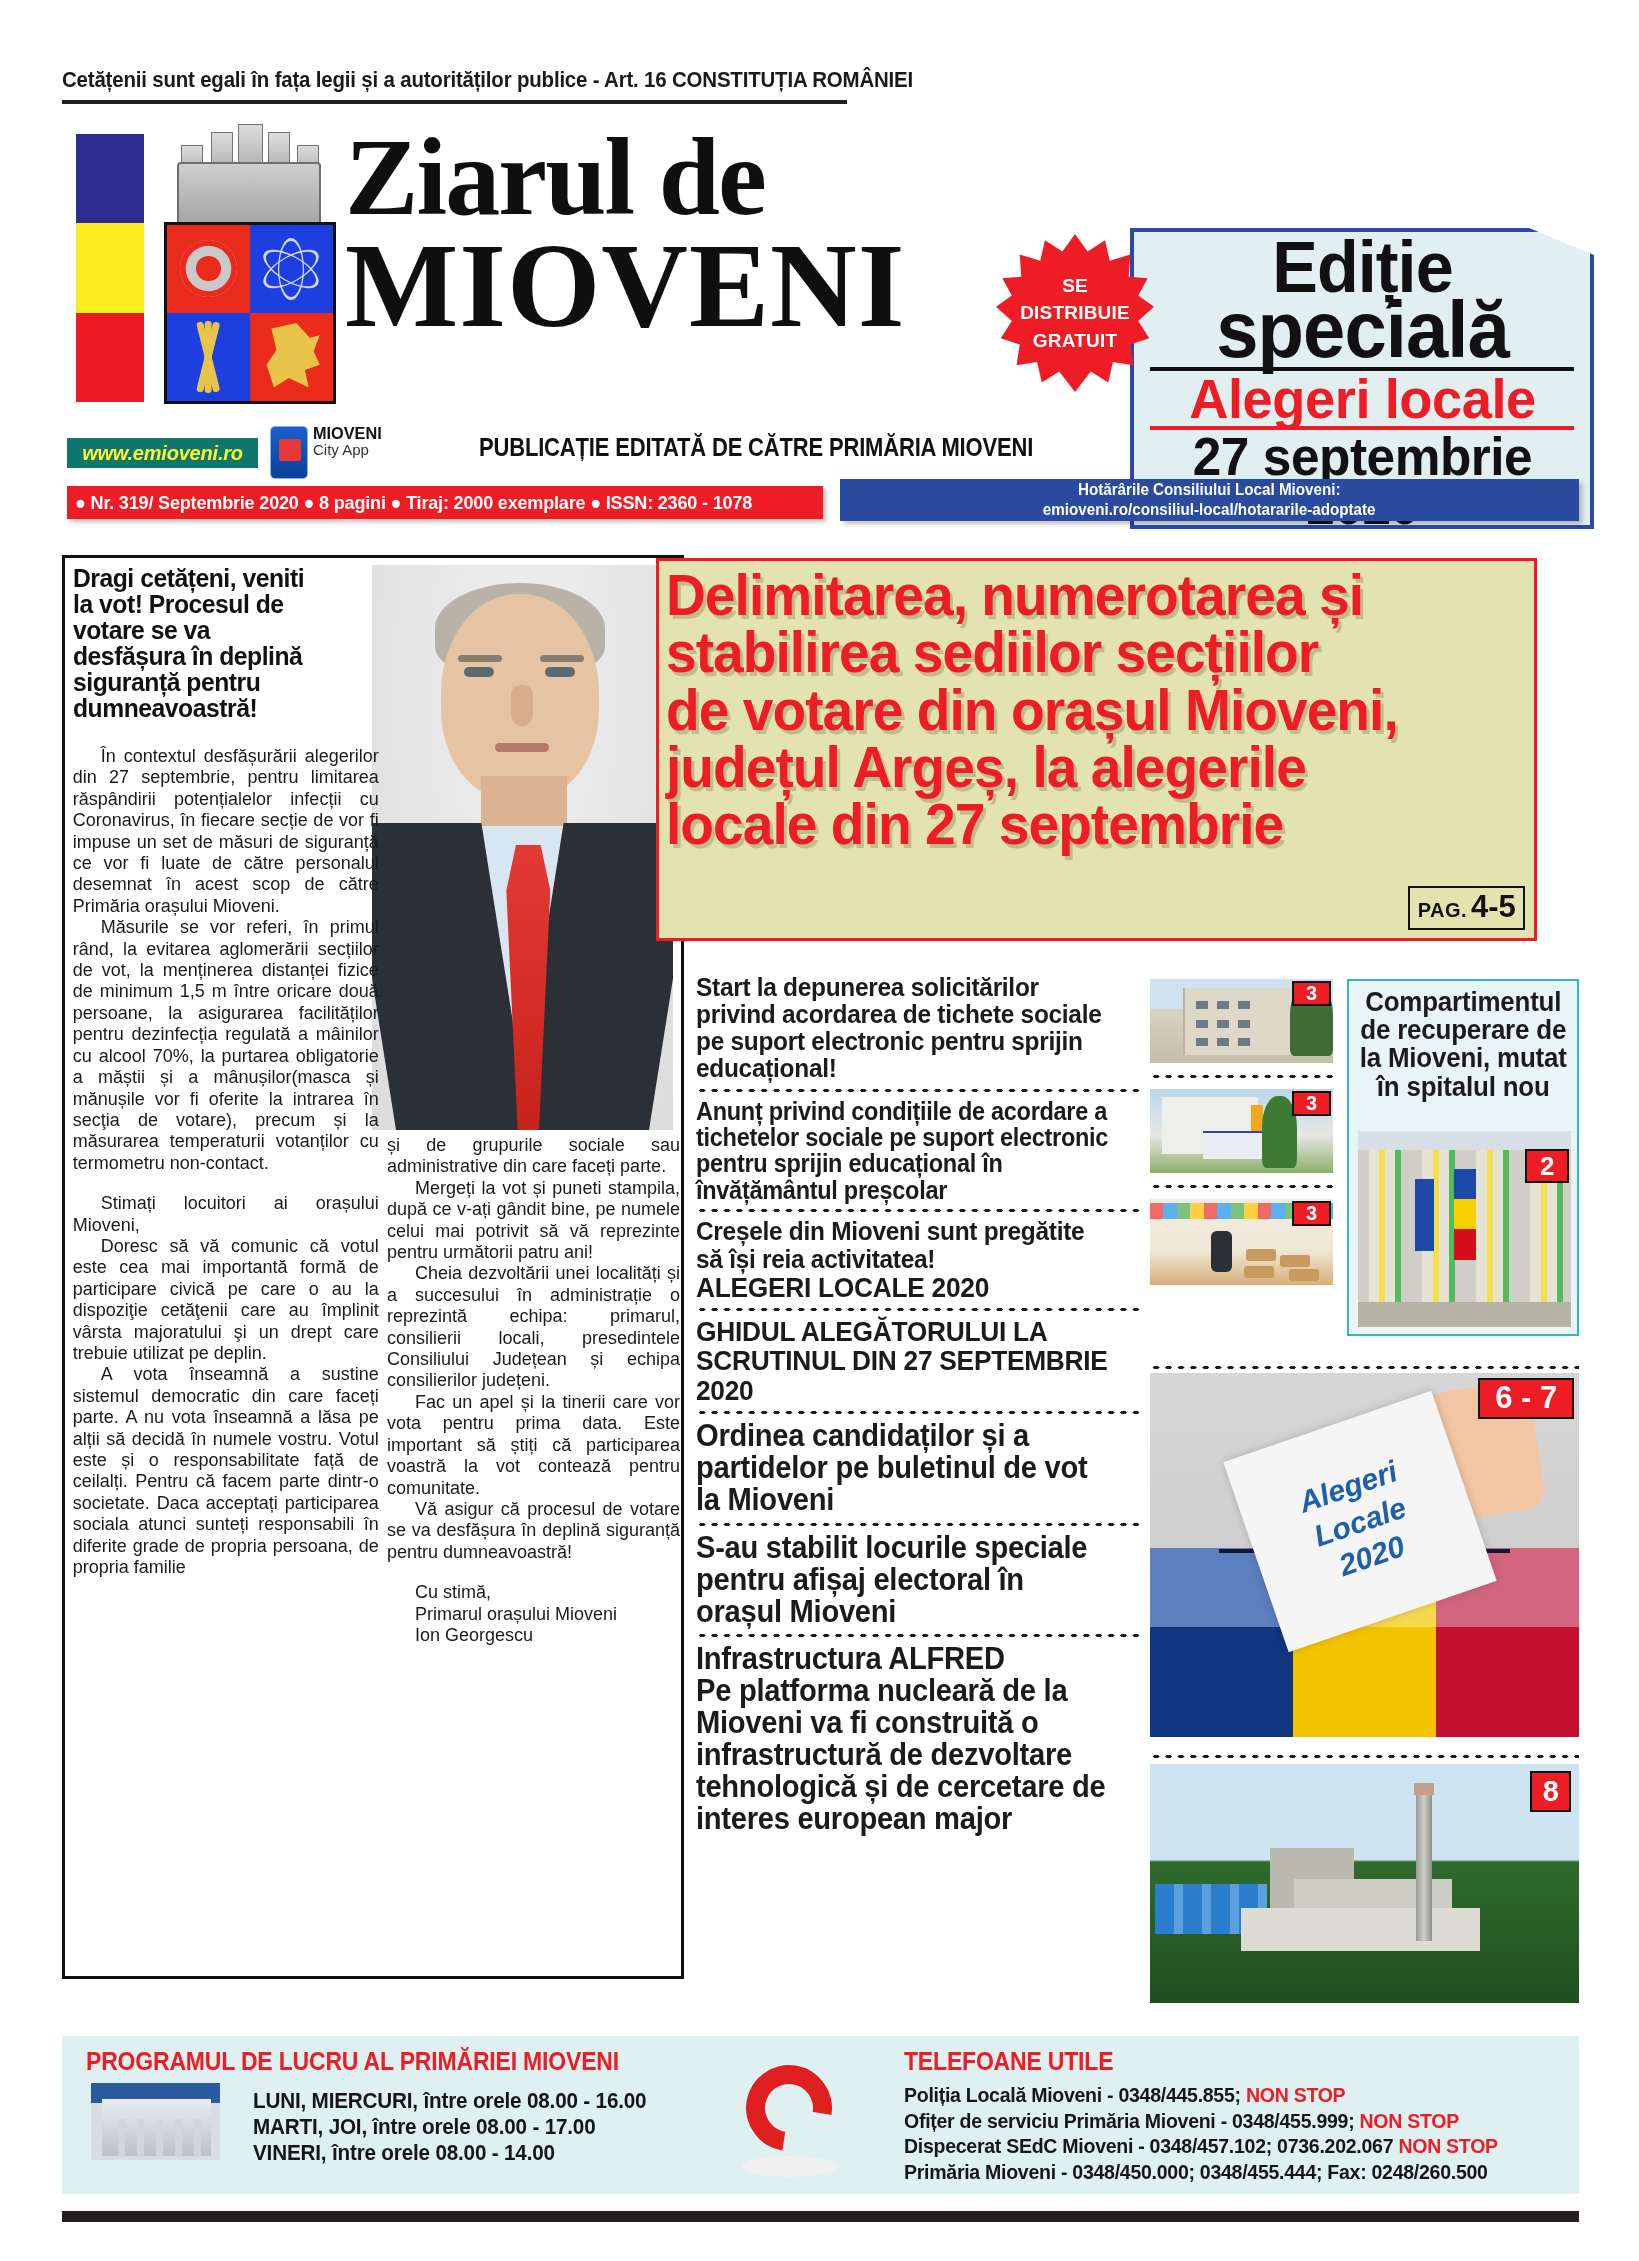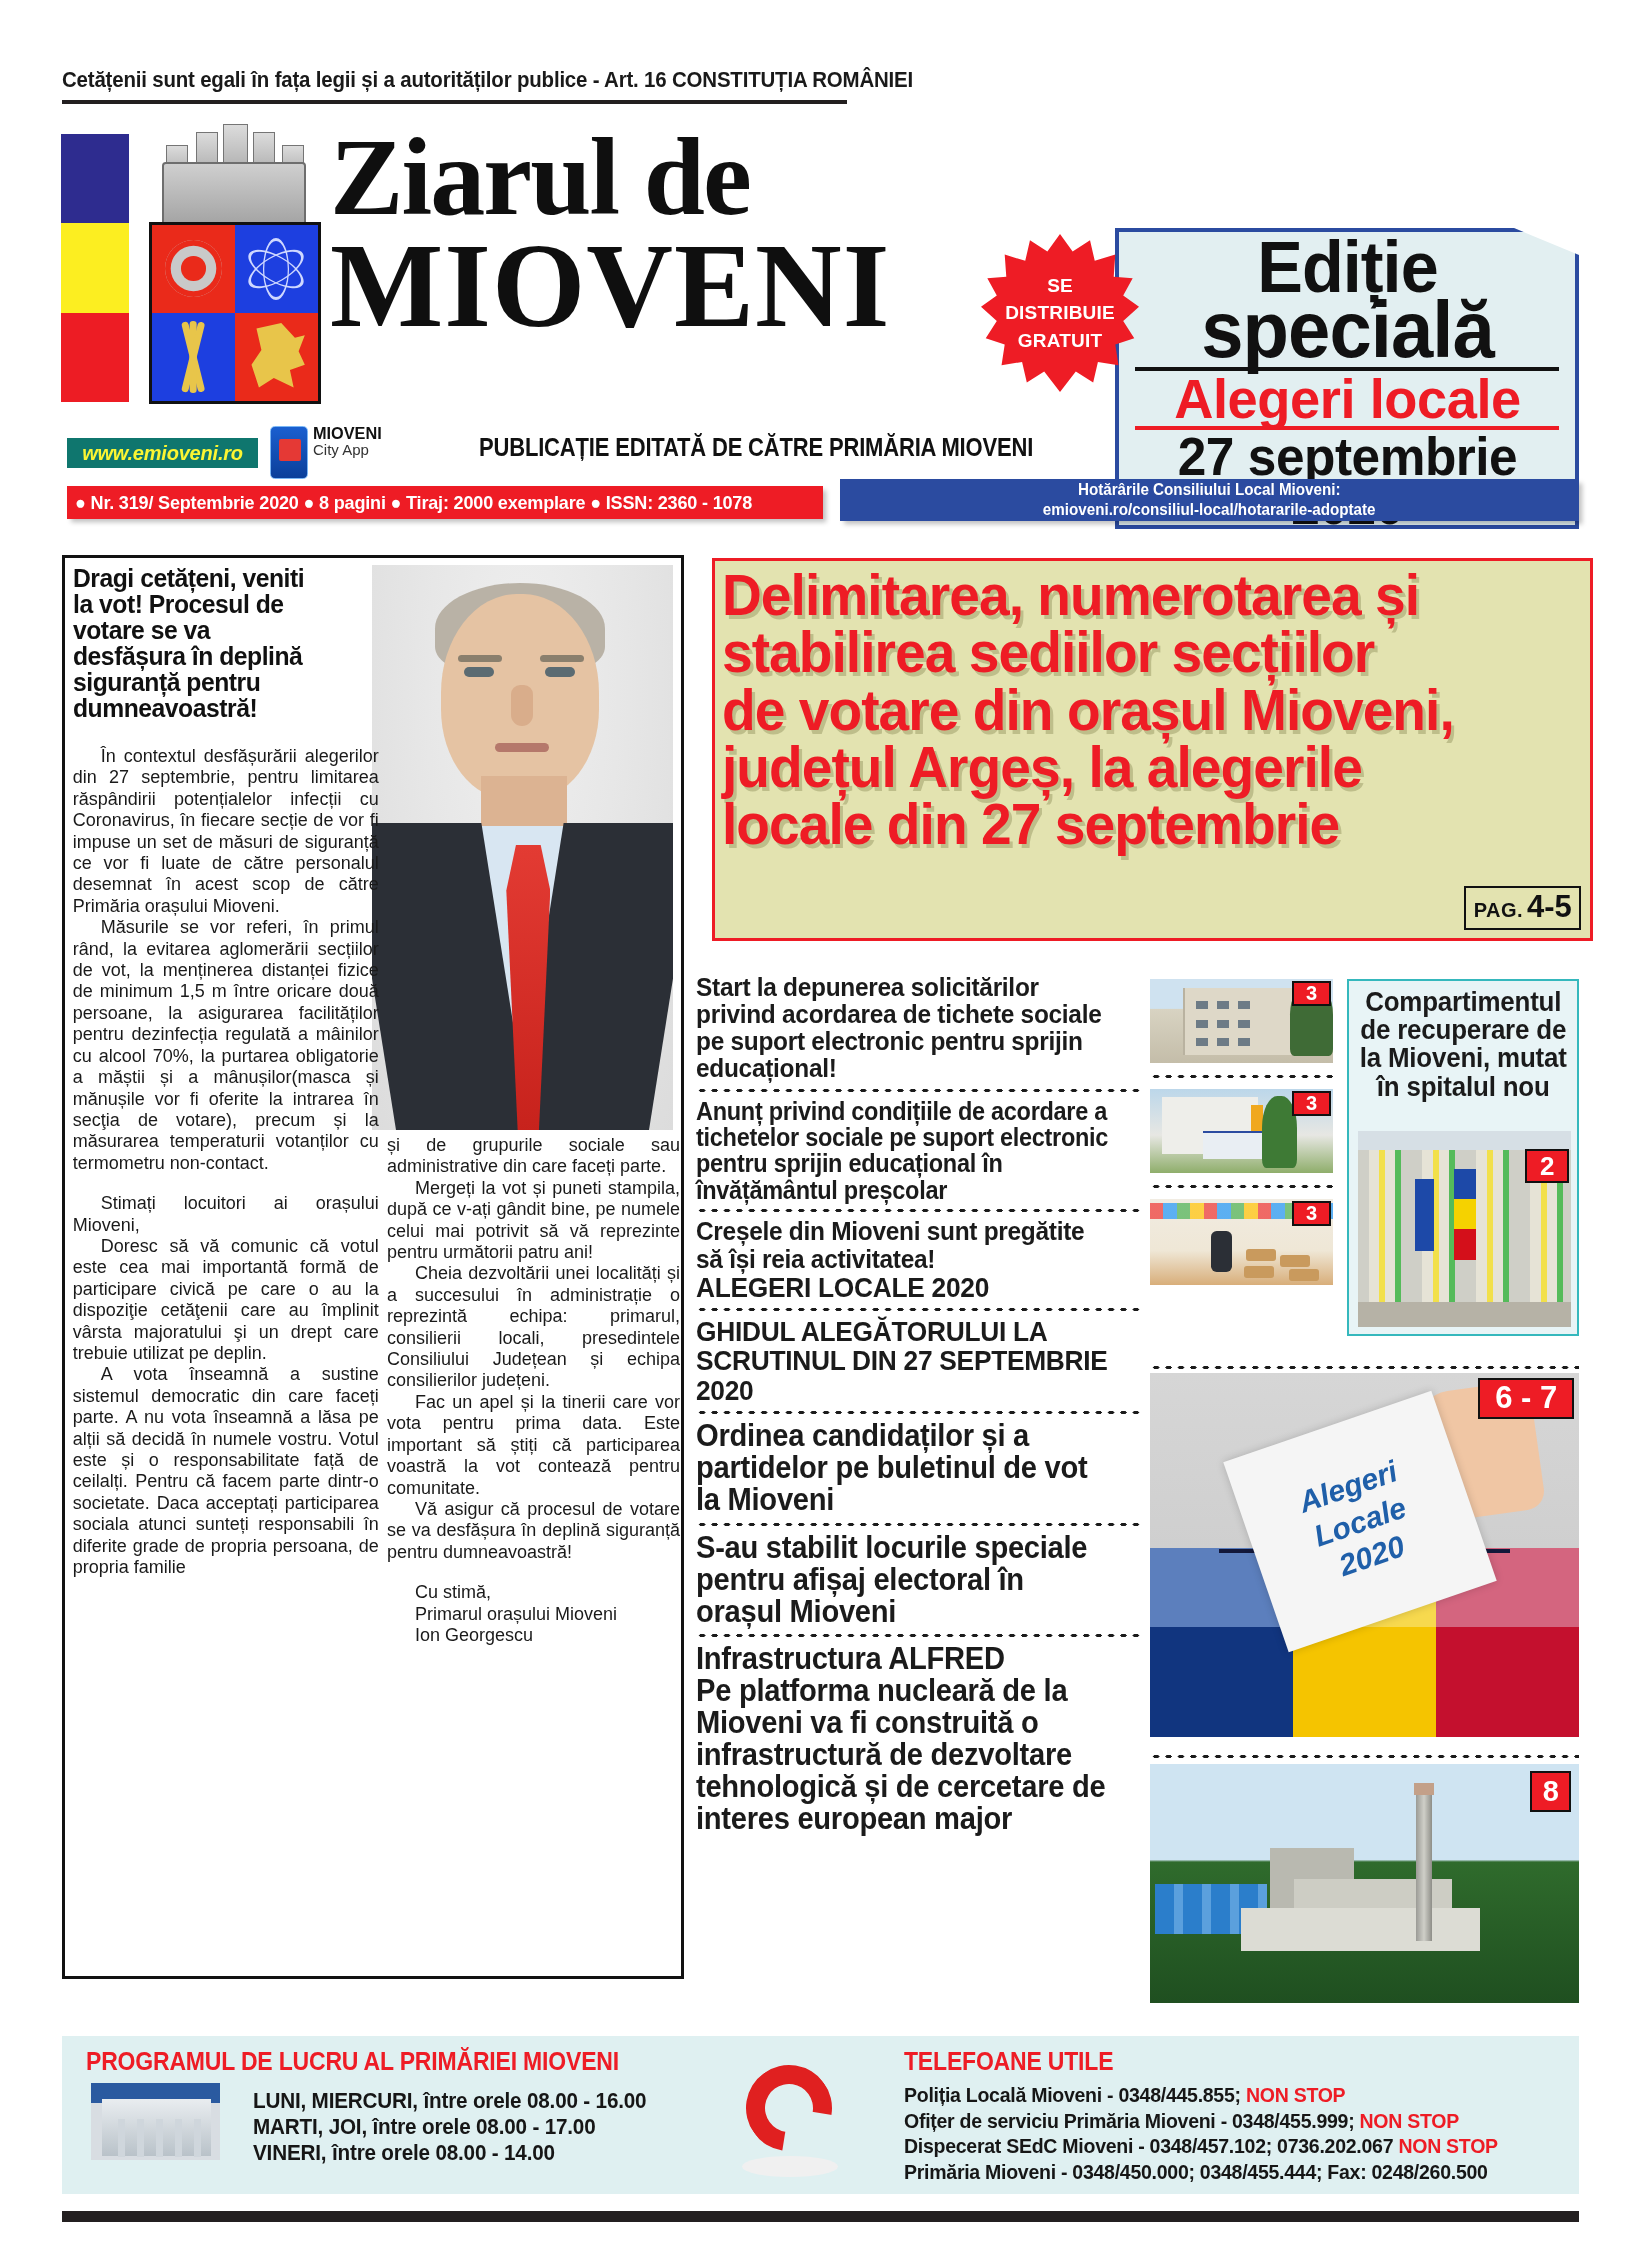--- a/index.html
+++ b/index.html
@@ -20,21 +20,21 @@
     font-weight: bold; font-size: 22px; letter-spacing: -0.2px;
     color: #1a1a1a; white-space: nowrap;
     transform: scaleX(0.93); transform-origin: left center;
   }
   .const-rule {
     position: absolute; left: 62px; top: 100px; width: 785px; height: 4.3px;
     background: #231f20;
   }
 
   
-  .masthead { position: absolute; left: 0; top: 115px; width: 1320px; height: 311px; }
+  .masthead { position: absolute; left: 15px; top: 115px; width: 1320px; height: 311px; }
 
   .flag-bar { position: absolute; left: 61px; top: 19px; width: 68px; height: 268px; }
   .flag-bar i { display: block; width: 100%; height: 33.33%; }
   .fb1 { background: #2e2c8f; }
   .fb2 { background: #fcee21; }
   .fb3 { background: #ed1c24; }
 
   .coat { position: absolute; left: 144px; top: 8.6px; width: 182px; height: 282px; }
   .crown {
     position: absolute; left: 18px; top: 0; width: 144px; height: 110px;
@@ -191,21 +191,21 @@
   .para {
     font-size: 18px; line-height: 1.19; color:#1a1a1a; text-align: justify;
     text-indent: 28px; margin-bottom: 0px;
   }
   .para.noind { text-indent: 0; }
   .spacer { height: 19px; }
   .sig { font-size: 18px; line-height: 1.19; color:#1a1a1a; text-indent: 28px; }
 
   
   .big-head {
-    position: absolute; left: 712px; top: 558px; width: 881px; height: 383px;
+    position: absolute; left: 656px; top: 558px; width: 881px; height: 383px;
     background: #e3e3b0; border: 3.3px solid #ee1c25; padding: 4.8px 6.7px;
     overflow: hidden;
   }
   .big-head .line {
     color: #ee1c25; font-weight: bold; font-size: 58px; line-height: 0.99;
     letter-spacing: -1px; transform: scaleX(0.95); transform-origin: left top;
     text-shadow: 3.3px 3.8px 0 rgba(120,120,70,0.35);
     white-space: nowrap;
   }
   .pagbadge {

